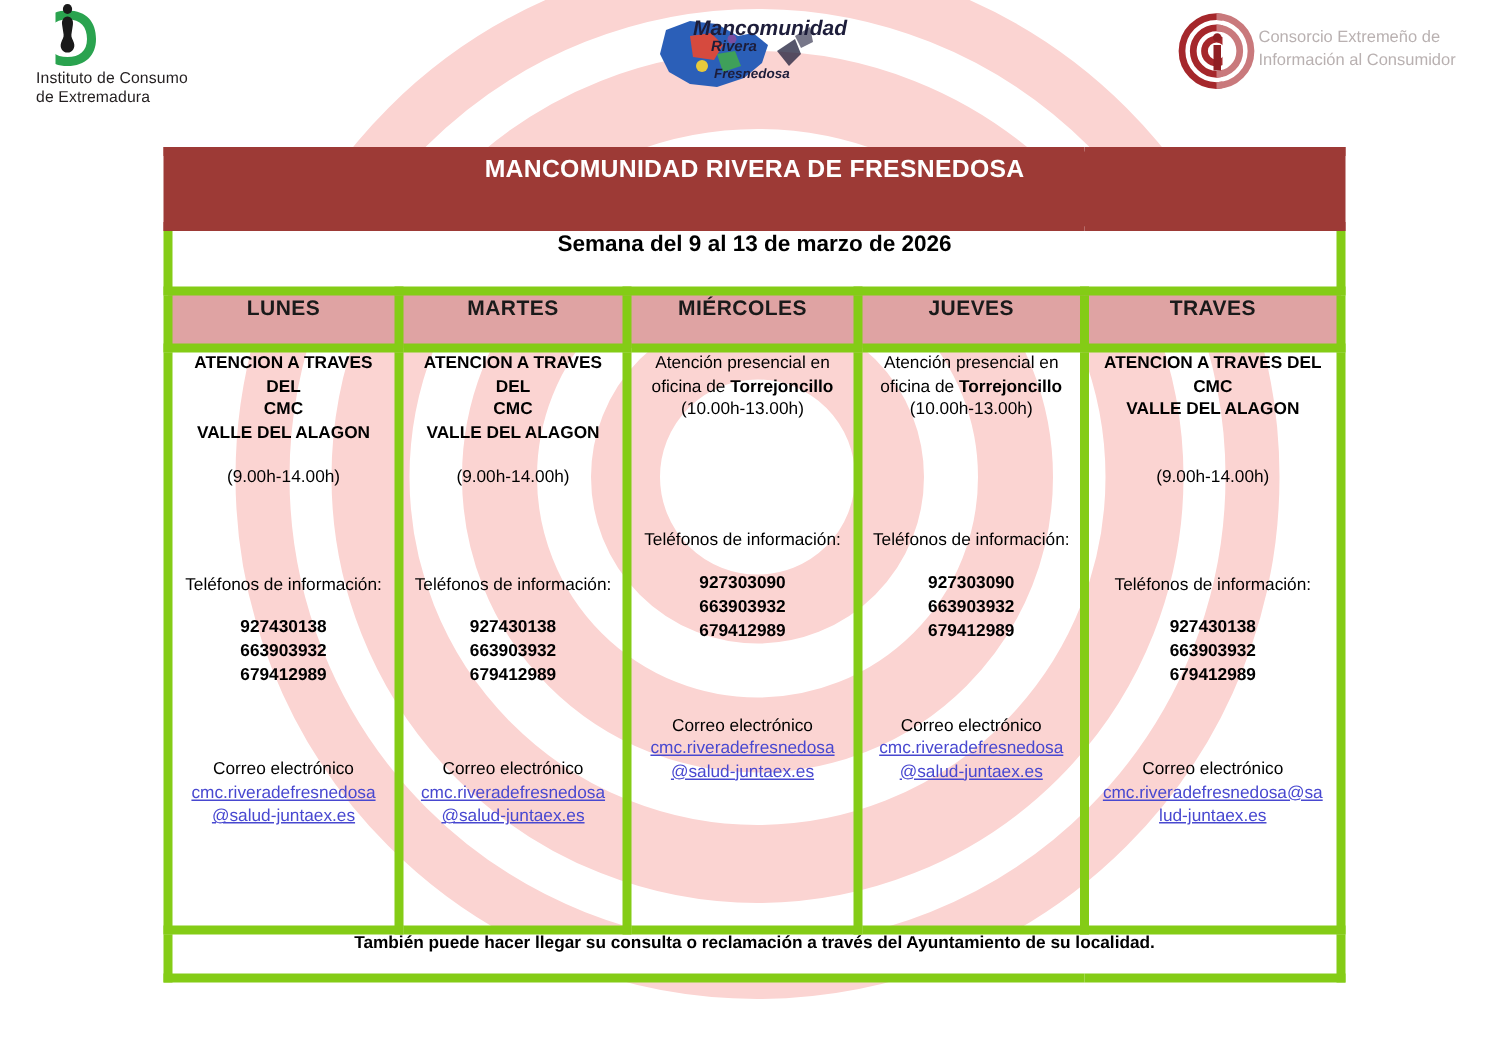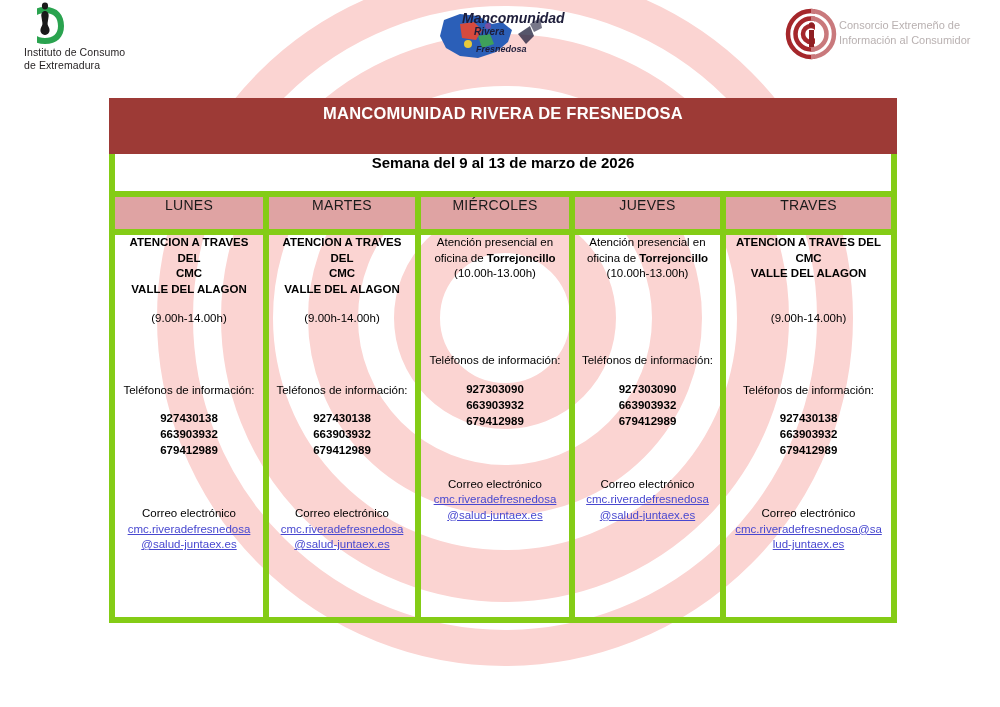--- a/index.html
+++ b/index.html
@@ -141,21 +141,21 @@
     color: #000000;
     font-size: 15px;
     font-weight: bold;
     text-align: center;
     height: 37px;
   }
   .day-head {
     background: #dfa3a3 !important;
     color: #1a1a1a;
     font-size: 14px;
-    font-weight: normal;
+    font-weight: bold;
     text-align: center;
     height: 32px;
     letter-spacing: .3px;
   }
 
   .day-cell {
     height: 382px;
     text-align: center;
     font-size: 11.5px;
     line-height: 15.5px;
@@ -381,14 +381,17 @@
           <div class="phones">
             <div>927430138</div>
             <div>663903932</div>
             <div>679412989</div>
           </div>
           <div class="mail-label">Correo electrónico</div>
           <a class="mail-link" href="#">cmc.riveradefresnedosa@salud-juntaex.es</a>
         </div>
       </td>
     </tr>
+    <tr>
+      <td class="footer-cell" colspan="5">También puede hacer llegar su consulta o reclamación a través del Ayuntamiento de su localidad.</td>
+    </tr>
   </tbody>
 </table>
 
 </body></html>

